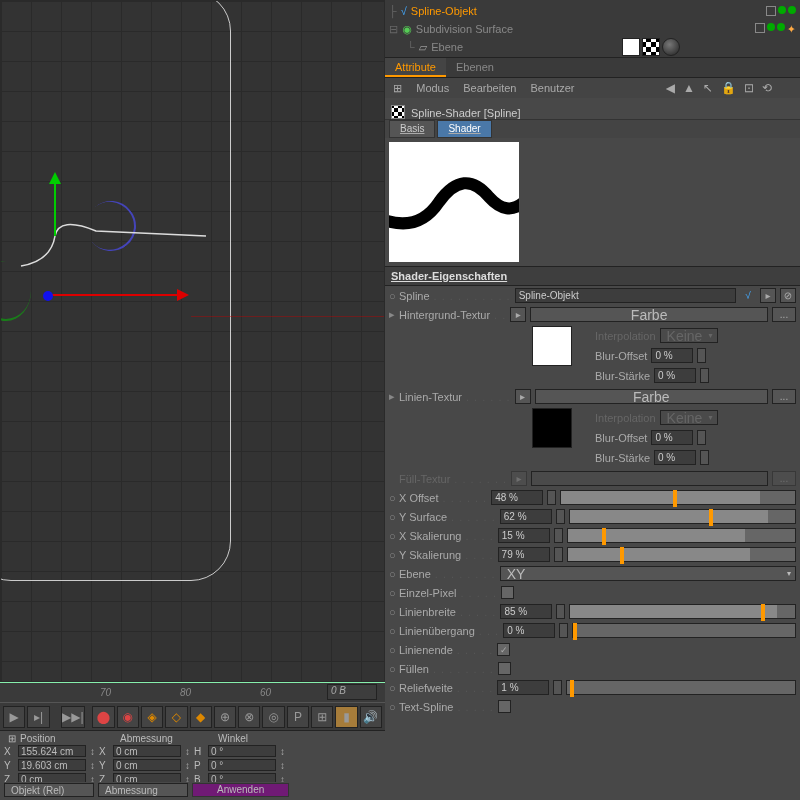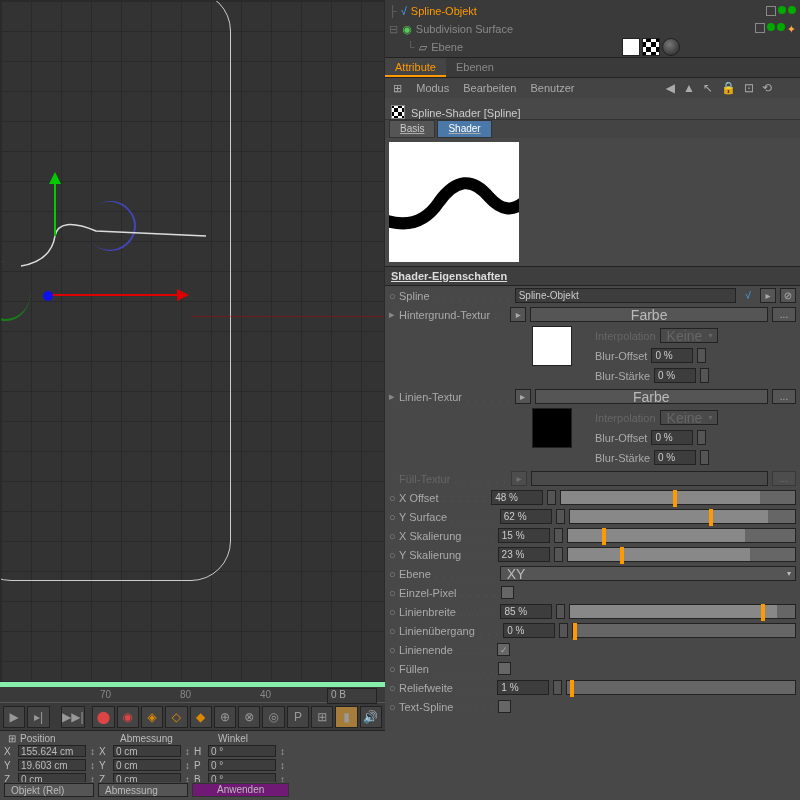--- a/index.html
+++ b/index.html
@@ -27,21 +27,21 @@
 .axis.red { left: 50px; top: 290px; width: 140px; height: 8px; }
 .axis.red::before { content:''; position:absolute; left:0; top:3px; width:130px; height:2px; background:#d00; }
 .axis.red::after { content:''; position:absolute; right:-4px; top:-2px; border:6px solid transparent; border-left:12px solid #d00; }
 .axis.redline { position:absolute; left:190px; top:315px; width:300px; height:1px; background:rgba(200,0,0,0.4); }
 .blue-arc { position:absolute; left:85px; top:200px; width:50px; height:50px; border:2px solid rgba(70,70,200,0.9); border-radius:50%; border-bottom:transparent; border-right:transparent; transform:rotate(140deg); }
 .green-arc { position:absolute; left:-20px; top:260px; width:50px; height:60px; border:2px solid rgba(0,200,0,0.5); border-radius:50%; border-top:transparent; border-right:transparent; }
 .blue-dot { position:absolute; left:42px; top:290px; width:10px; height:10px; background:#11e; border-radius:50%; }
 .spline-curve { position:absolute; left:0; top:200px; }
 
 
-.ruler { height: 20px; background:#3a3a3a; border-top:5px solid #86efac; display:flex; align-items:center; font-size:10px; color:#888; padding-left:116px; position:relative; }
+.ruler { height: 20px; background:#3a3a3a; border-top:1px solid #86efac; display:flex; align-items:center; font-size:10px; color:#888; padding-left:116px; position:relative;font-style:italic; }
 .ruler span { position:absolute; }
 .ruler-field { position:absolute; right:8px; top:1px; width:50px; height:16px; background:#3d3d3d; border:1px solid #222; color:#aaa; padding:0 3px; font-size:10px; }
 
 
 .transport { height:28px; background:#3a3a3a; display:flex; align-items:center; gap:2px; padding:0 3px; border-top:1px solid #555; }
 .tbtn { width:24px; height:22px; background:#444; border:1px solid #222; display:flex; align-items:center; justify-content:center; color:#999; font-size:12px; cursor:pointer; }
 .tbtn.rec { color:#d44; }
 .tbtn.key { color:#d80; }
 .tbtn.clip { background:#a67c3a; }
 
@@ -130,21 +130,21 @@
       </svg>
       <div class="axis green"></div>
       <div class="axis red"></div>
       <div class="axis redline"></div>
       <div class="blue-dot"></div>
     </div>
 
     <div class="ruler">
       <span style="left:100px">70</span>
       <span style="left:180px">80</span>
-      <span style="left:260px">40</span>
+      <span style="left:260px">60</span>
       <span style="left:330px">100</span>
       <div class="ruler-field">0 B</div>
     </div>
 
     <div class="transport">
       <div class="tbtn">▶</div>
       <div class="tbtn">▸|</div>
       <div style="width:8px"></div>
       <div class="tbtn">▶▶|</div>
       <div style="width:4px"></div>
@@ -392,21 +392,21 @@
         <div class="spinner"></div>
         <div class="slider">
           <div class="fill" style="width:78%"></div>
           <div class="knob" style="left:15%"></div>
         </div>
       </div>
     <div class="prop">
         <span class="bullet">○</span>
         <span class="lbl">Y Skalierung</span>
         <span class="dots">. . . .</span>
-        <div class="field" style="width:52px">23 %</div>
+        <div class="field" style="width:52px">79 %</div>
         <div class="spinner"></div>
         <div class="slider">
           <div class="fill" style="width:80%"></div>
           <div class="knob" style="left:23%"></div>
         </div>
       </div>
     <div class="prop">
         <span class="bullet">○</span>
         <span class="lbl">Ebene</span>
         <span class="dots">. . . . . . . .</span>

